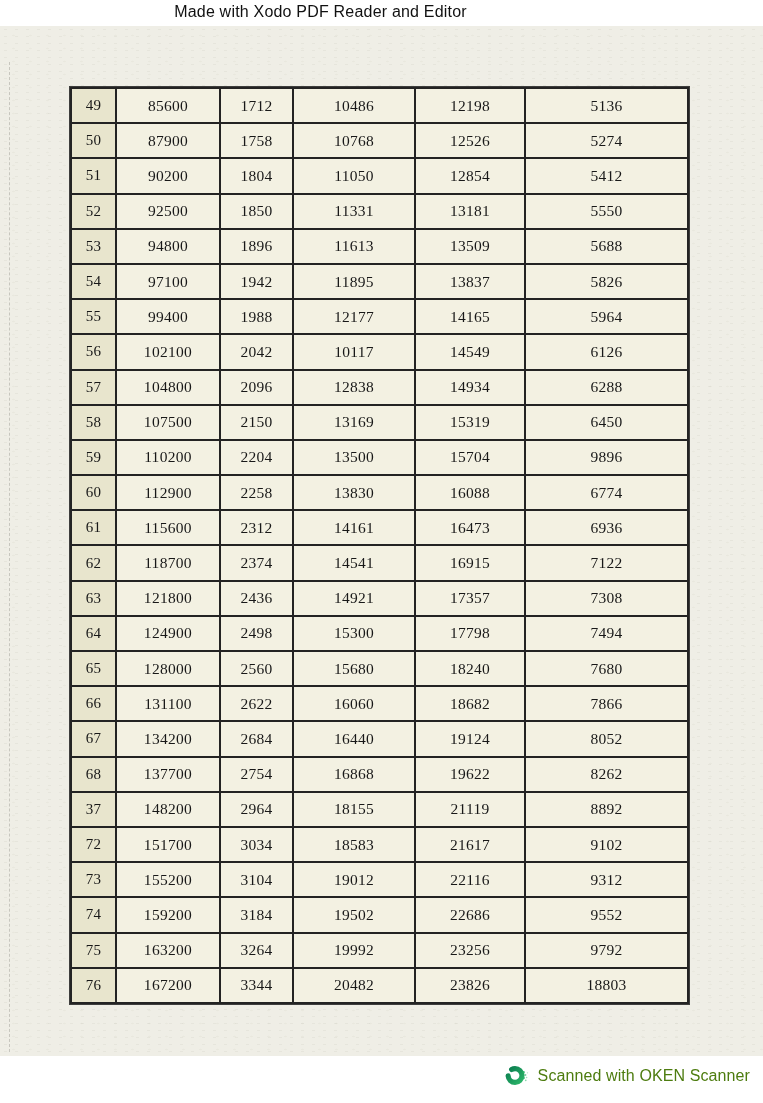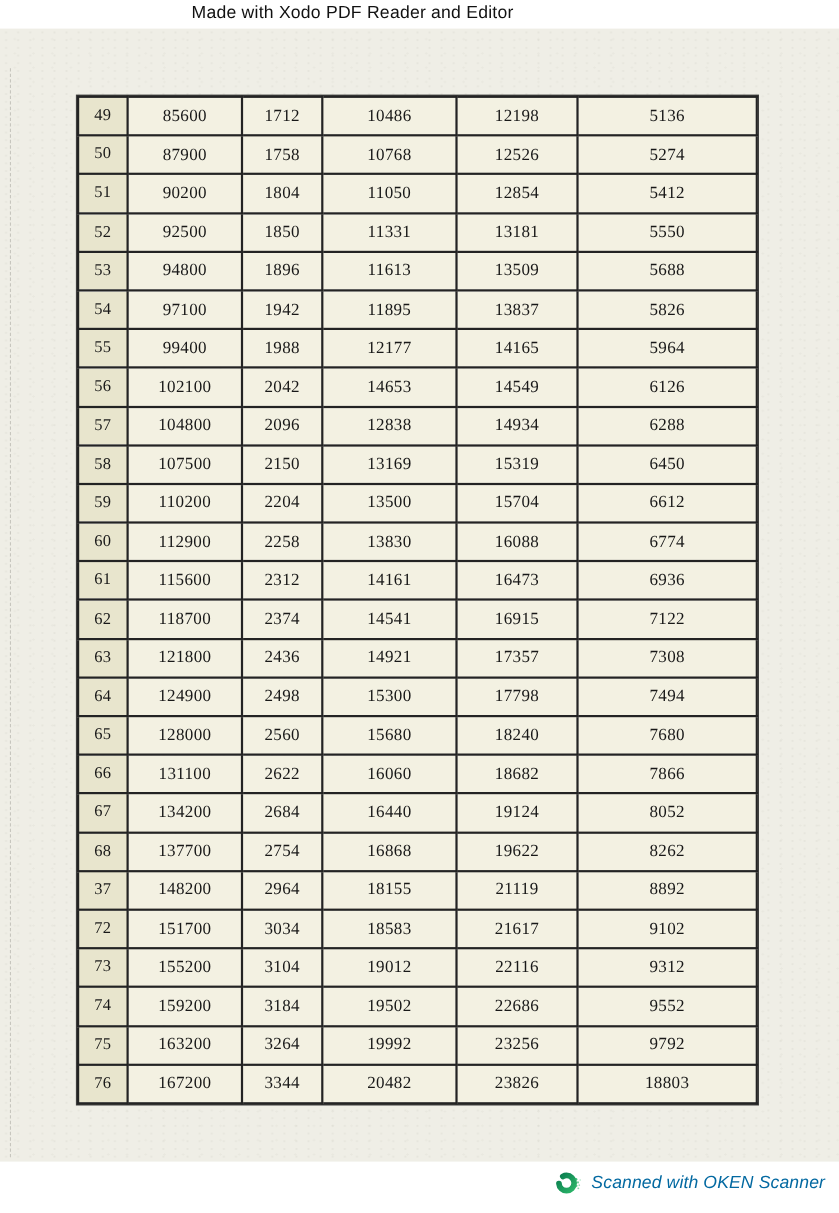--- a/index.html
+++ b/index.html
@@ -80,25 +80,24 @@
     width: 750px;
     display: flex;
     justify-content: flex-end;
     align-items: center;
     gap: 9px;
     z-index: 5;
   }
   .oken-logo { width: 25px; height: 25px; display: block; }
   .scanner-text {
     font-size: 16px;
-    color: #0369a1;
+    color: #4d7c0f;
     font-family: "Liberation Sans", sans-serif;
     font-weight: 500;
     letter-spacing: 0.1px;
-    font-style: italic;
   }
 </style>
 </head>
 <body>
 
 <div class="watermark-title">Made with Xodo PDF Reader and Editor</div>
 
 <div class="scan-page">
   <div class="page-crease"></div>
 </div>
@@ -166,21 +165,21 @@
         <td class="">99400</td>
         <td class="">1988</td>
         <td class="">12177</td>
         <td class="">14165</td>
         <td class="">5964</td>
       </tr>
       <tr>
         <td class="rownum">56</td>
         <td class="">102100</td>
         <td class="">2042</td>
-        <td class="">14653</td>
+        <td class="">10117</td>
         <td class="">14549</td>
         <td class="">6126</td>
       </tr>
       <tr>
         <td class="rownum">57</td>
         <td class="">104800</td>
         <td class="">2096</td>
         <td class="">12838</td>
         <td class="">14934</td>
         <td class="">6288</td>
@@ -192,21 +191,21 @@
         <td class="">13169</td>
         <td class="">15319</td>
         <td class="">6450</td>
       </tr>
       <tr>
         <td class="rownum">59</td>
         <td class="">110200</td>
         <td class="">2204</td>
         <td class="">13500</td>
         <td class="">15704</td>
-        <td class="">6612</td>
+        <td class="">9896</td>
       </tr>
       <tr>
         <td class="rownum">60</td>
         <td class="">112900</td>
         <td class="">2258</td>
         <td class="">13830</td>
         <td class="">16088</td>
         <td class="">6774</td>
       </tr>
       <tr>

